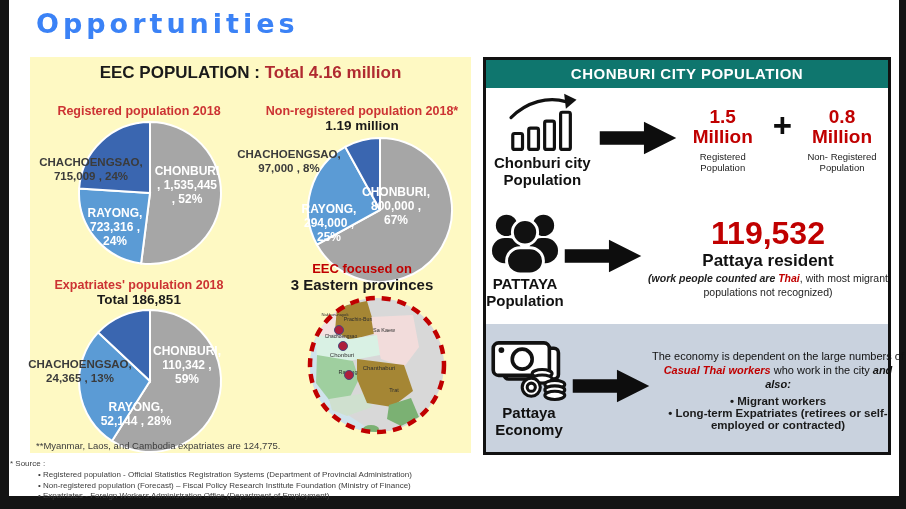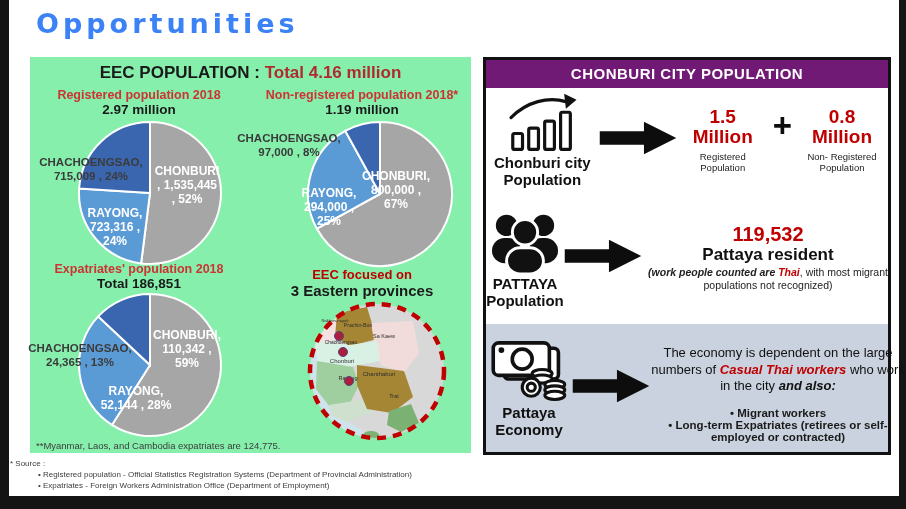--- a/index.html
+++ b/index.html
@@ -5,59 +5,59 @@
   html,body{margin:0;padding:0;}
   body{width:906px;height:509px;position:relative;background:#ffffff;overflow:hidden;
        font-family:"Liberation Sans","DejaVu Sans",sans-serif;color:#1a1a1a;}
   .frame{position:absolute;background:#141414;}
   .frame.left{left:0;top:0;width:9px;height:509px;}
   .frame.right{right:0;top:0;width:7px;height:509px;}
   .frame.bottom{left:0;bottom:0;width:906px;height:13px;}
   .slide-title{position:absolute;left:36px;top:8px;font-size:27px;font-weight:bold;
        letter-spacing:4px;color:#3b82f6;font-family:"DejaVu Sans","Liberation Sans",sans-serif;}
   
-  .eec-panel{position:absolute;left:30px;top:57px;width:441px;height:396px;background:#86efac;}
+  .eec-panel{position:absolute;left:30px;top:57px;width:441px;height:396px;background:#fef9c3;}
   .eec-header{position:absolute;top:6px;left:0;width:100%;text-align:center;font-size:17px;font-weight:bold;}
   .eec-header .black{color:#1a1a1a;}
   .eec-header .red{color:#b02a30;}
   .quad{position:absolute;width:218px;text-align:center;}
   .q1{left:0;top:28px;} .q2{left:223px;top:28px;}
   .q3{left:0;top:202px;} .q4{left:223px;top:202px;}
-  .ptitle{font-size:12.5px;font-weight:bold;color:#c33;line-height:1.15;margin-top:3px;}
+  .ptitle{font-size:12.5px;font-weight:bold;color:#c33;line-height:1.15;margin-top:19px;}
   .psub{font-size:13.5px;font-weight:bold;color:#1a1a1a;line-height:1.15;}
   .pie{width:218px;height:150px;}
   .pie svg, .mapbox svg{display:block;overflow:visible;}
-  .map-title{font-size:13px;font-weight:bold;color:#c00000;margin-top:8px;}
+  .map-title{font-size:13px;font-weight:bold;color:#c00000;margin-top:2px;}
   .map-sub{font-size:15px;font-weight:bold;color:#1a1a1a;text-align:center;}
   .mapbox{width:218px;height:146px;margin-top:2px;}
   .eec-footnote{position:absolute;left:6px;top:383px;font-size:9.5px;color:#3c3c3c;text-align:center;}
   
   .source{position:absolute;left:10px;top:459px;font-size:8px;color:#3c3c3c;line-height:1.3;}
   .source ul{margin:1px 0 0 28px;padding:0;list-style:none;}
   .source li::before{content:"•   ";}
   
   .chon-panel{position:absolute;left:483px;top:57px;width:408px;height:398px;border:3px solid #111;
        box-sizing:border-box;background:#fff;display:flex;flex-direction:column;}
-  .chon-header{height:28px;background:#701a75;color:#fff;font-size:15px;font-weight:bold;
+  .chon-header{height:28px;background:#0f766e;color:#fff;font-size:15px;font-weight:bold;
        text-align:center;line-height:28px;letter-spacing:0.5px;}
   .prow{display:flex;align-items:center;}
   .row1{height:104px;} .row2{height:132px;} .row3{flex:1;background:#c9d2de;}
   .icon-col{width:152px;display:flex;flex-direction:column;align-items:center;justify-content:flex-end;}
   .arrow-col{width:84px;text-align:center;}
   .content-col{flex:1;text-align:center;}
   .icon-label{font-size:15px;font-weight:bold;color:#111;line-height:1.12;margin-top:2px;text-align:center;}
   .values{display:flex;justify-content:center;align-items:flex-start;gap:4px;}
   .vblock{width:92px;}
   .vnum{font-size:19px;font-weight:bold;color:#c00000;line-height:1.05;}
   .vcap{font-size:9.5px;color:#222;line-height:1.2;margin-top:4px;}
   .plus{font-size:33px;font-weight:900;color:#0d0d0d;line-height:1;margin-top:2px;}
-  .big-red{font-size:20px;font-weight:bold;color:#c00000;line-height:1.05;}
+  .big-red{font-size:32px;font-weight:bold;color:#c00000;line-height:1.05;}
   .pat-res{font-size:17px;font-weight:bold;color:#111;line-height:1.15;}
   .pat-note{font-size:10.5px;color:#222;width:252px;margin:2px auto 0;line-height:1.25;}
-  .econ-text{font-size:13px;color:#111;width:256px;margin:12px auto;line-height:1.3;}
+  .econ-text{font-size:11px;color:#111;width:256px;margin:4px auto;line-height:1.3;}
   .econ-bullets{margin:1px auto 0;padding:0;list-style:none;width:250px;
        font-size:11.5px;font-weight:bold;}
   .econ-bullets li::before{content:"•  ";}
   .bi{font-weight:bold;font-style:italic;}
   .red-bi{font-weight:bold;font-style:italic;color:#c00000;}
   .maplbl{fill:#2e2e2e;}
 </style>
 </head>
 <body>
 
@@ -67,21 +67,20 @@
 
 <div class="slide-title">Opportunities</div>
 
 <div class="eec-panel">
   <div class="eec-header">
     <span class="black">EEC POPULATION :</span><span class="red"> Total 4.16 million</span>
   </div>
 
   <div class="quad q1">
     <div class="ptitle">Registered population 2018</div>
-    <div class="psub">2.97 million</div>
     <div class="pie">
         <svg viewBox="0 0 218 150" width="218" height="150">
           <path d="M120,75 L120.00,4.00 A71,71 0 1 1 111.10,145.44 Z" fill="#A6A6A6" stroke="#ffffff" stroke-width="2"></path>
           <path d="M120,75 L111.10,145.44 A71,71 0 0 1 49.14,70.54 Z" fill="#5B9BD5" stroke="#ffffff" stroke-width="2"></path>
           <path d="M120,75 L49.14,70.54 A71,71 0 0 1 120.00,4.00 Z" fill="#3A66B0" stroke="#ffffff" stroke-width="2"></path>
           <text text-anchor="middle" font-weight="bold" font-size="12" fill="#ffffff"><tspan x="157" y="57">CHONBURI</tspan><tspan x="157" y="71">, 1,535,445</tspan><tspan x="157" y="85">, 52%</tspan></text>
           <text text-anchor="middle" font-weight="bold" font-size="12" fill="#ffffff"><tspan x="85" y="99">RAYONG,</tspan><tspan x="85" y="113">723,316 ,</tspan><tspan x="85" y="127">24%</tspan></text>
           <text text-anchor="middle" font-weight="bold" font-size="11.5" fill="#3b3b3b"><tspan x="61" y="48">CHACHOENGSAO,</tspan><tspan x="61" y="62">715,009 , 24%</tspan></text>
         </svg>
       </div>
@@ -160,20 +159,21 @@
     </div>
   </div>
 
   <div class="eec-footnote">**Myanmar, Laos, and Cambodia expatriates are 124,775.</div>
 </div>
 
 <div class="source">
   <div>* Source :</div>
   <ul>
     <li>Registered population - Official Statistics Registration Systems (Department of Provincial Administration)</li>
+    <li>Non-registered population (Forecast) – Fiscal Policy Research Institute Foundation (Ministry of Finance)</li>
     <li>Expatriates - Foreign Workers Administration Office  (Department of Employment)</li>
   </ul>
 </div>
 
 <div class="chon-panel">
   <div class="chon-header">CHONBURI CITY POPULATION</div>
 
   <div class="prow row1">
     <div class="icon-col">
       <svg width="82" height="62" viewBox="0 0 90 70">

